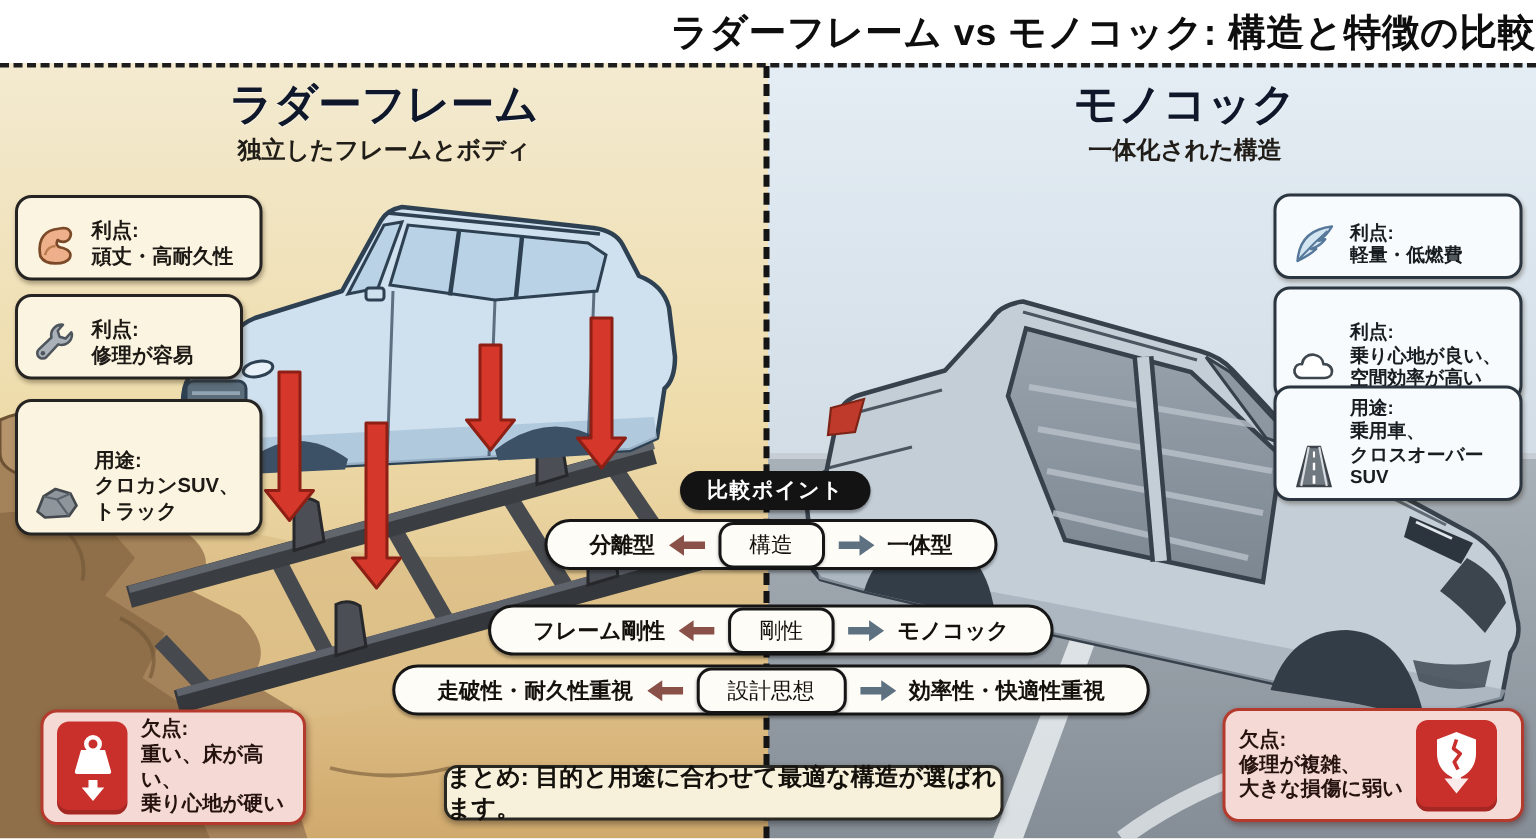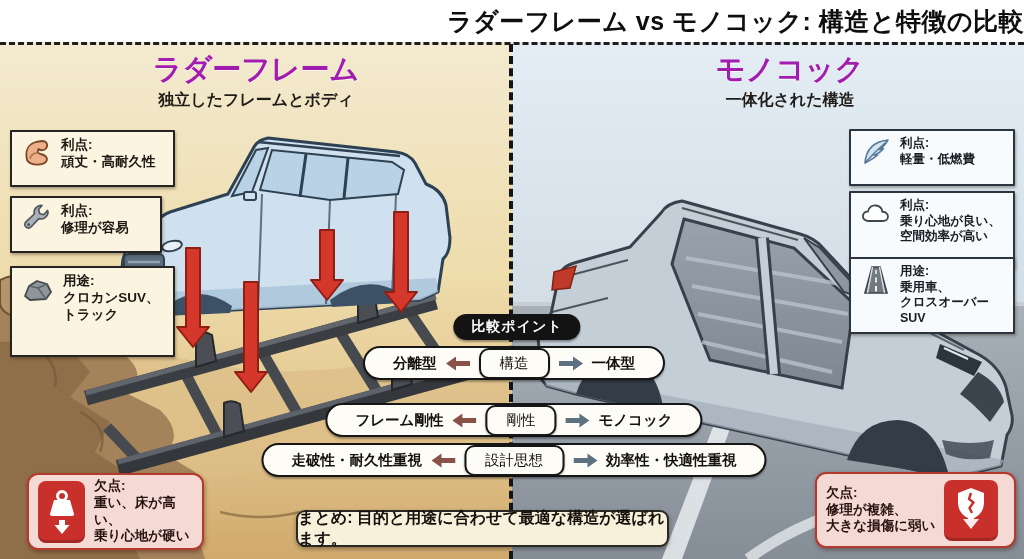--- a/index.html
+++ b/index.html
@@ -14,27 +14,27 @@
   html,body{margin:0;padding:0;background:#e8e8e8;}
   .canvas{position:relative;width:1024px;height:559px;background:#ffffff;overflow:hidden;
           font-family:"Liberation Sans","DejaVu Sans",sans-serif;color:#151310;}
   .title{position:absolute;top:5px;left:0;width:1024px;text-align:right;
          font-size:25px;font-weight:700;letter-spacing:.5px;color:#0e0e0e;}
   .scene{position:absolute;top:42px;width:512px;height:517px;display:block;}
   .scene.left{left:0;}
   .scene.right{left:512px;}
   .topline{position:absolute;top:42px;left:0;width:1024px;height:0;border-top:3px dashed #1d1d1d;}
   .divider{position:absolute;top:44px;left:509px;height:515px;width:0;border-left:4px dashed #141414;}
-  .heading{position:absolute;top:50px;width:512px;text-align:center;font-size:29px;font-weight:700;color:#a21caf;
+  .heading{position:absolute;top:50px;width:512px;text-align:center;font-size:29px;font-weight:700;color:#0f172a;
            text-shadow:0 1px 0 rgba(255,255,255,.6);}
   .subheading{position:absolute;top:90px;width:512px;text-align:center;font-size:16px;font-weight:700;color:#201c17;}
   .hl{left:0;} .hr{left:534px;}
 
-  .co{position:absolute;box-sizing:border-box;display:flex;align-items:flex-start;gap:8px;
-      padding:5px 9px;border-radius:1px;border:2.5px solid #262422;
+  .co{position:absolute;box-sizing:border-box;display:flex;align-items:flex-end;gap:8px;
+      padding:5px 9px;border-radius:11px;border:2.5px solid #262422;
       box-shadow:1px 2px 3px rgba(40,30,10,.35);}
   .co-left{background:var(--callout-bg-left);}
   .co-right{background:var(--callout-bg-right);border-color:#2b3540;}
   .co .icon{flex:0 0 auto;display:flex;}
   .txtcol{display:flex;flex-direction:column;}
   .lab{font-size:13.5px;font-weight:700;line-height:1.25;color:#1d1914;}
   .txt{font-size:13.5px;font-weight:700;line-height:1.25;color:#1d1914;white-space:pre-line;}
   .co-right .lab,.co-right .txt{font-size:12.5px;color:#181d22;}
 
   #lf-co1{left:10px;top:130px;width:165px;height:57px;}

